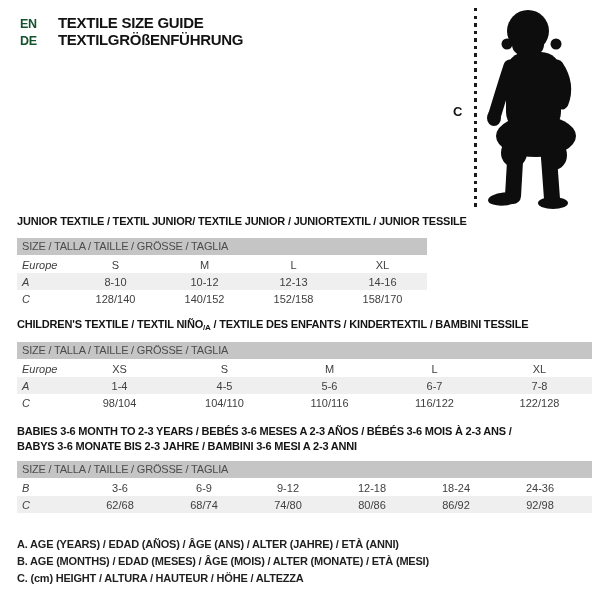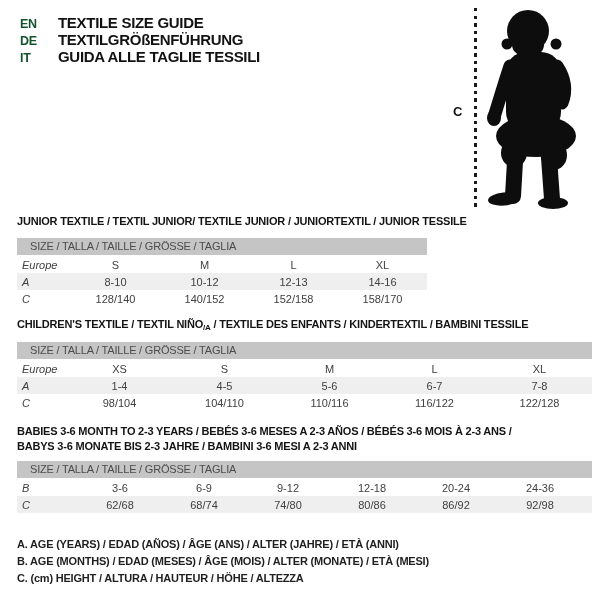--- a/index.html
+++ b/index.html
@@ -30,21 +30,21 @@
   .t1-title { top:215px; }
   .t2-title { top:318px; }
   .t3-title { top:424px; line-height:15px; }
 
   .tbl-wrap { left:17px; }
   .t1-wrap { top:238px; width:410px; }
   .t2-wrap { top:342px; width:575px; }
   .t3-wrap { top:461px; width:575px; }
 
   .size-bar {
-    background:#c5c5c5; height:17px; line-height:17px; padding-left:13px;
+    background:#c5c5c5; height:17px; line-height:17px; padding-left:5px;
     font-size:11px; color:#4c4c4c; letter-spacing:-0.2px; margin-bottom:1px;
     box-sizing:border-box;
   }
   table { border-collapse:collapse; table-layout:fixed; width:100%; }
   td {
     height:17px; padding:0; font-size:11px; color:#404040; text-align:center;
     vertical-align:middle; white-space:nowrap; overflow:hidden;
   }
   td.lbl { text-align:left; padding-left:5px;font-style:italic; }
   tr.stripe td { background:#efefef; }
@@ -56,23 +56,20 @@
 </head>
 <body>
 
 <div class="abs lang-block">
   <div class="lang-row">
     <span class="lang-code">EN</span><span class="lang-title">TEXTILE SIZE GUIDE</span>
   </div>
   <div class="lang-row">
     <span class="lang-code">DE</span><span class="lang-title">TEXTILGRÖßENFÜHRUNG</span>
   </div>
-  <div class="lang-row">
-    <span class="lang-code">IT</span><span class="lang-title">GUIDA ALLE TAGLIE TESSILI</span>
-  </div>
 </div>
 
 <div class="abs dash-line"></div>
 <div class="abs fig-label">C</div>
 <svg class="abs baby-svg" width="100" height="208" viewBox="0 0 100 208" aria-hidden="true">
   <g fill="#0d0d0d" stroke="none">
 
     <circle cx="21" cy="38" r="5.5"></circle>
     <circle cx="70" cy="38" r="5.5"></circle>
 
@@ -197,21 +194,21 @@
         <col style="width:84px">
         <col>
       </colgroup>
     <tbody>
       <tr>
         <td class="lbl">B</td>
         <td>3-6</td>
         <td>6-9</td>
         <td>9-12</td>
         <td>12-18</td>
-        <td>20-24</td>
+        <td>18-24</td>
         <td>24-36</td>
         <td></td>
       </tr>
       <tr class="stripe">
         <td class="lbl">C</td>
         <td>62/68</td>
         <td>68/74</td>
         <td>74/80</td>
         <td>80/86</td>
         <td>86/92</td>

